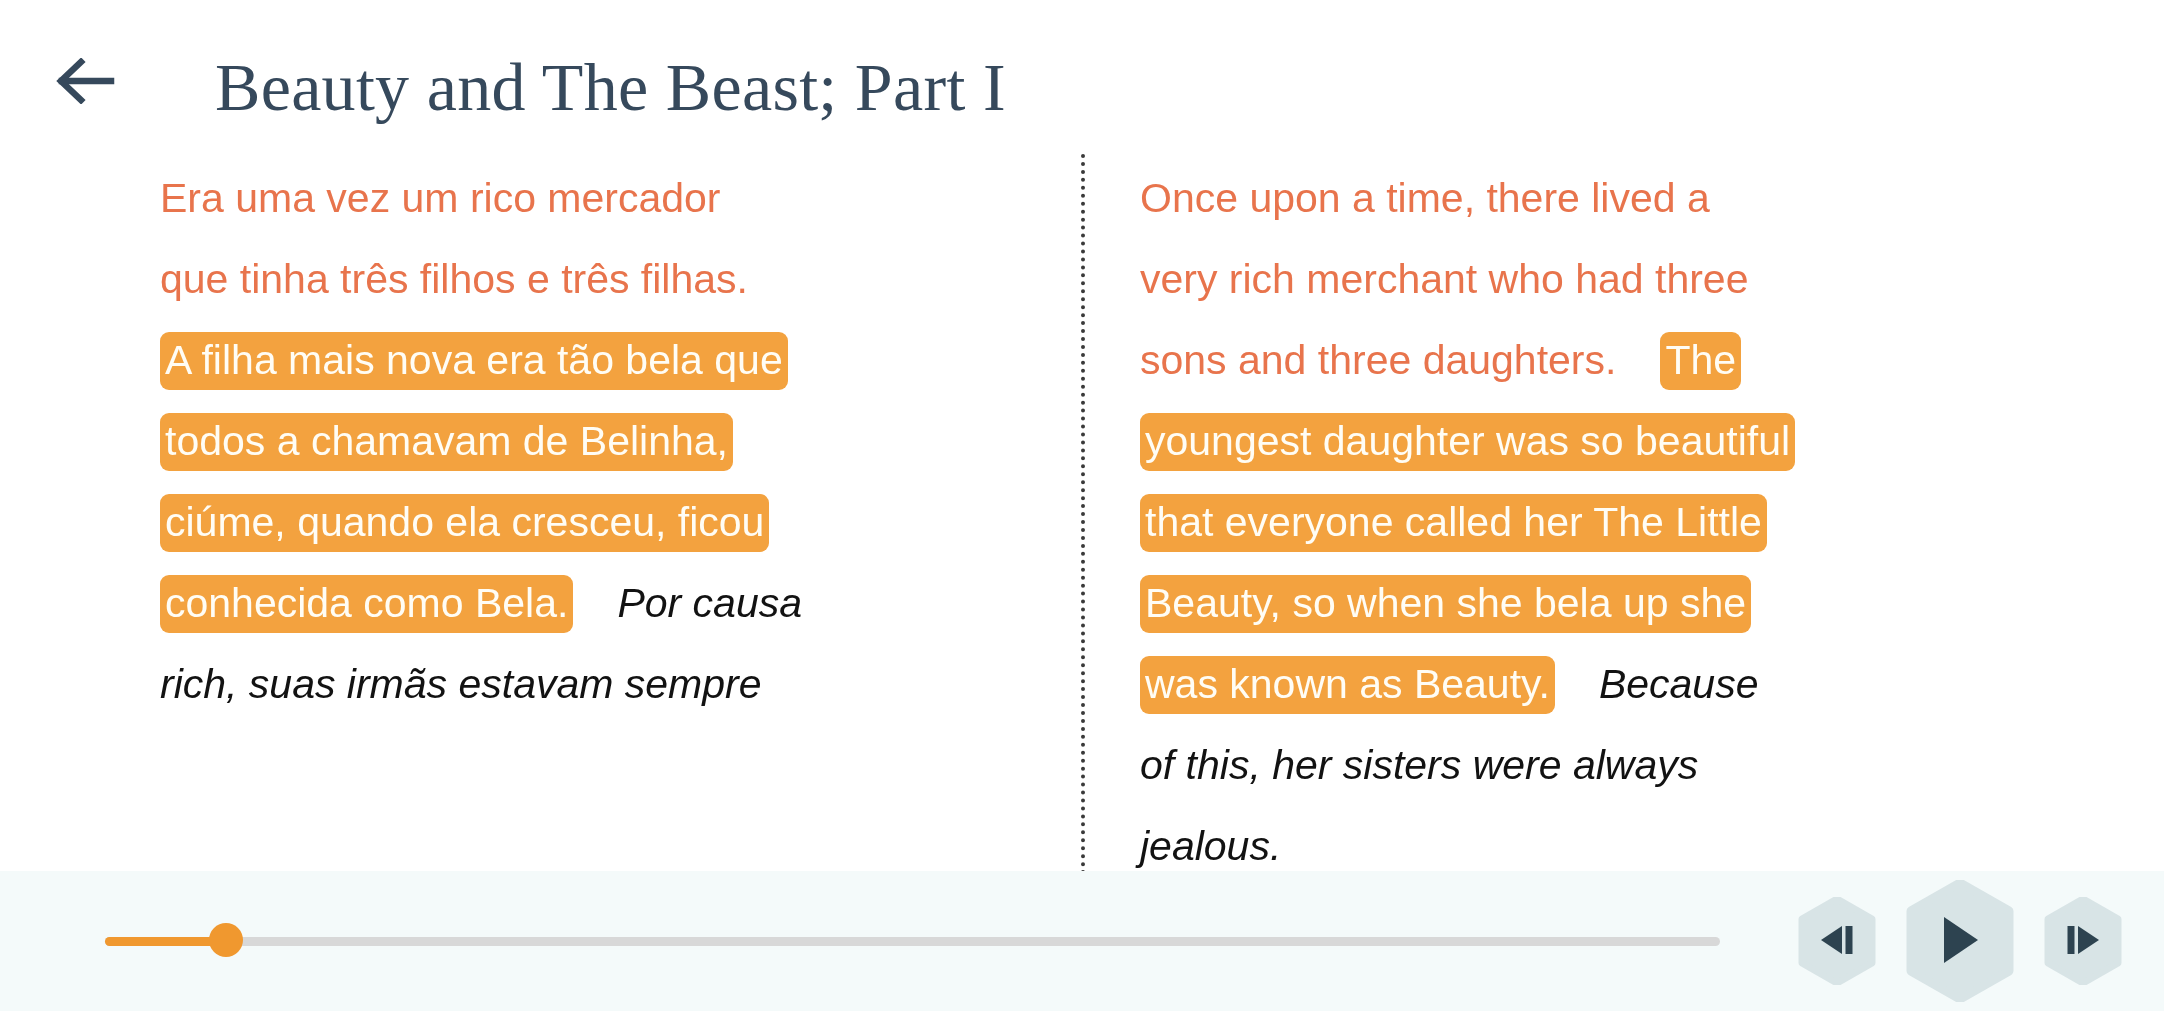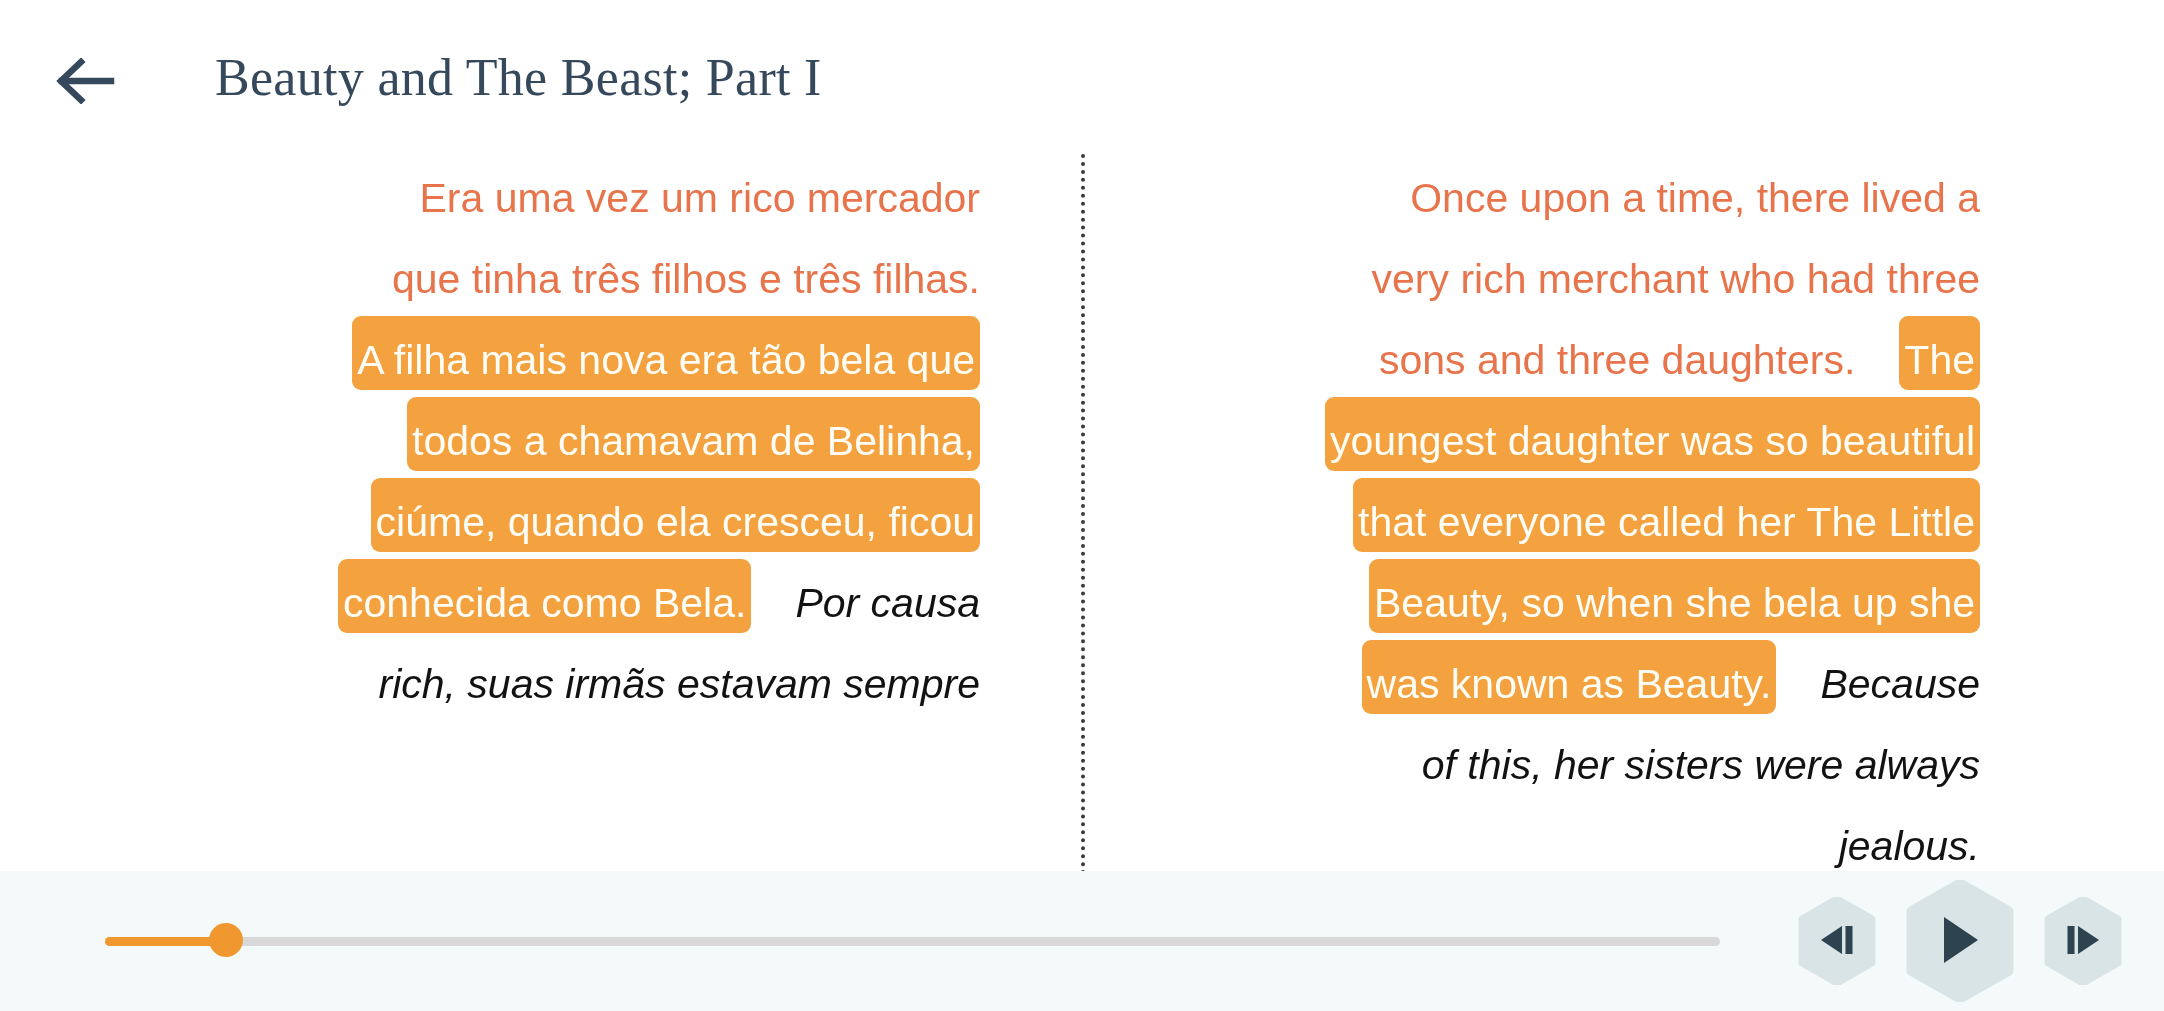--- a/index.html
+++ b/index.html
@@ -18,21 +18,21 @@
   }
   .back-btn{
     position:absolute;left:50px;top:56px;width:70px;height:50px;
     display:flex;align-items:center;justify-content:center;
     cursor:pointer;background:none;border:none;padding:0;
   }
   .back-btn svg{display:block;}
   .page-title{
     position:absolute;left:215px;top:48px;
     font-family:"Liberation Serif", serif;
-    font-size:52px;
+    font-size:68px;
     color:#36495C;
     letter-spacing:0.3px;
     white-space:nowrap;
   }
 
   
   .reader{
     position:absolute;left:0;top:150px;width:2164px;height:721px;
     overflow:hidden;background:#ffffff;
   }
@@ -43,30 +43,30 @@
   .col{
     position:absolute;top:0;
     font-size:41px;
     line-height:81px;
     color:#111111;
   }
   .col-left{left:160px;width:820px;}
   .col-right{left:1140px;width:840px;}
 
   .para{margin:0;padding:0;}
-  .line{white-space:nowrap;height:81px;display:block;text-align:right;}
+  .line{white-space:nowrap;height:81px;display:block;}
 
   .t-coral{color:#E8744C;}
   .t-plain{color:#121212;font-style:italic;}
 
   .hl{
     background:#F3A23F;
     color:#FFFDF5;
     border-radius:9px;
-    padding:21px 5px 7px 5px;
+    padding:5px 5px 7px 5px;
     box-decoration-break:clone;
     -webkit-box-decoration-break:clone;
   }
   .gap{display:inline-block;width:44px;}
 
   
   .col .line:first-child{margin-top:8px;}
 
   
   .player{

